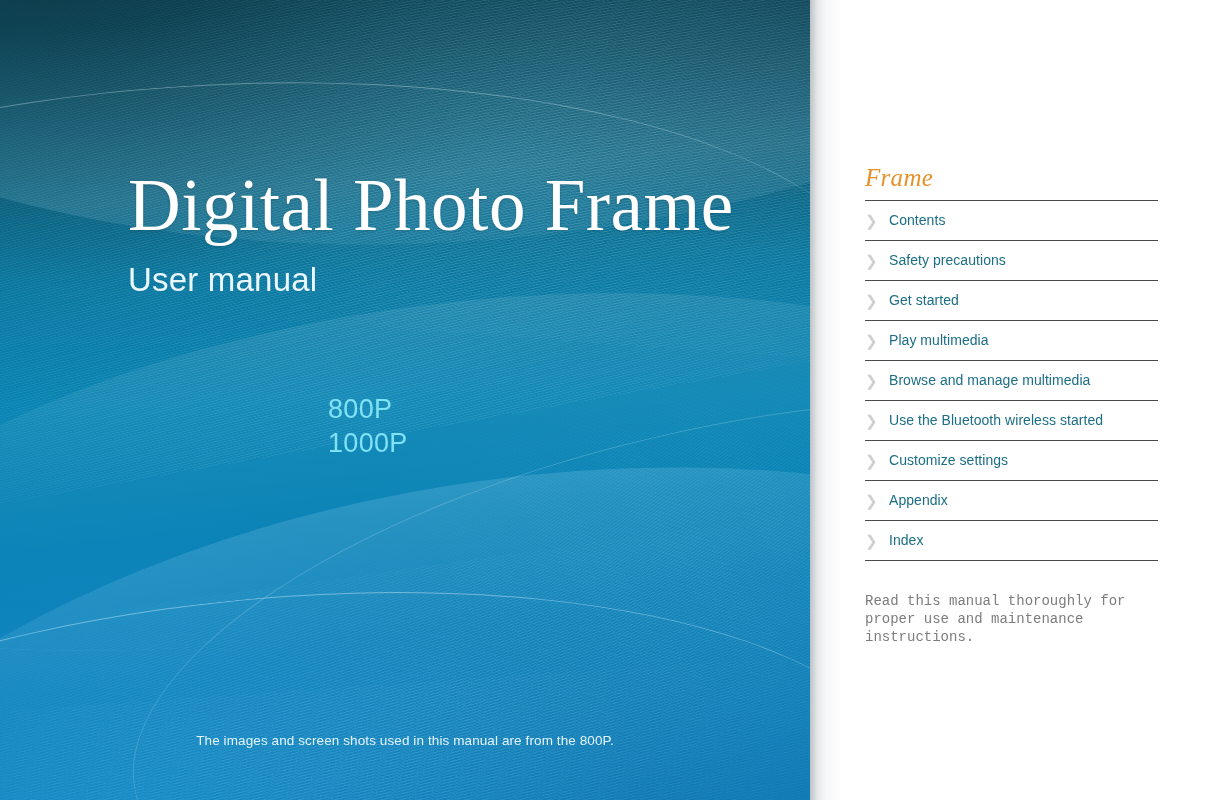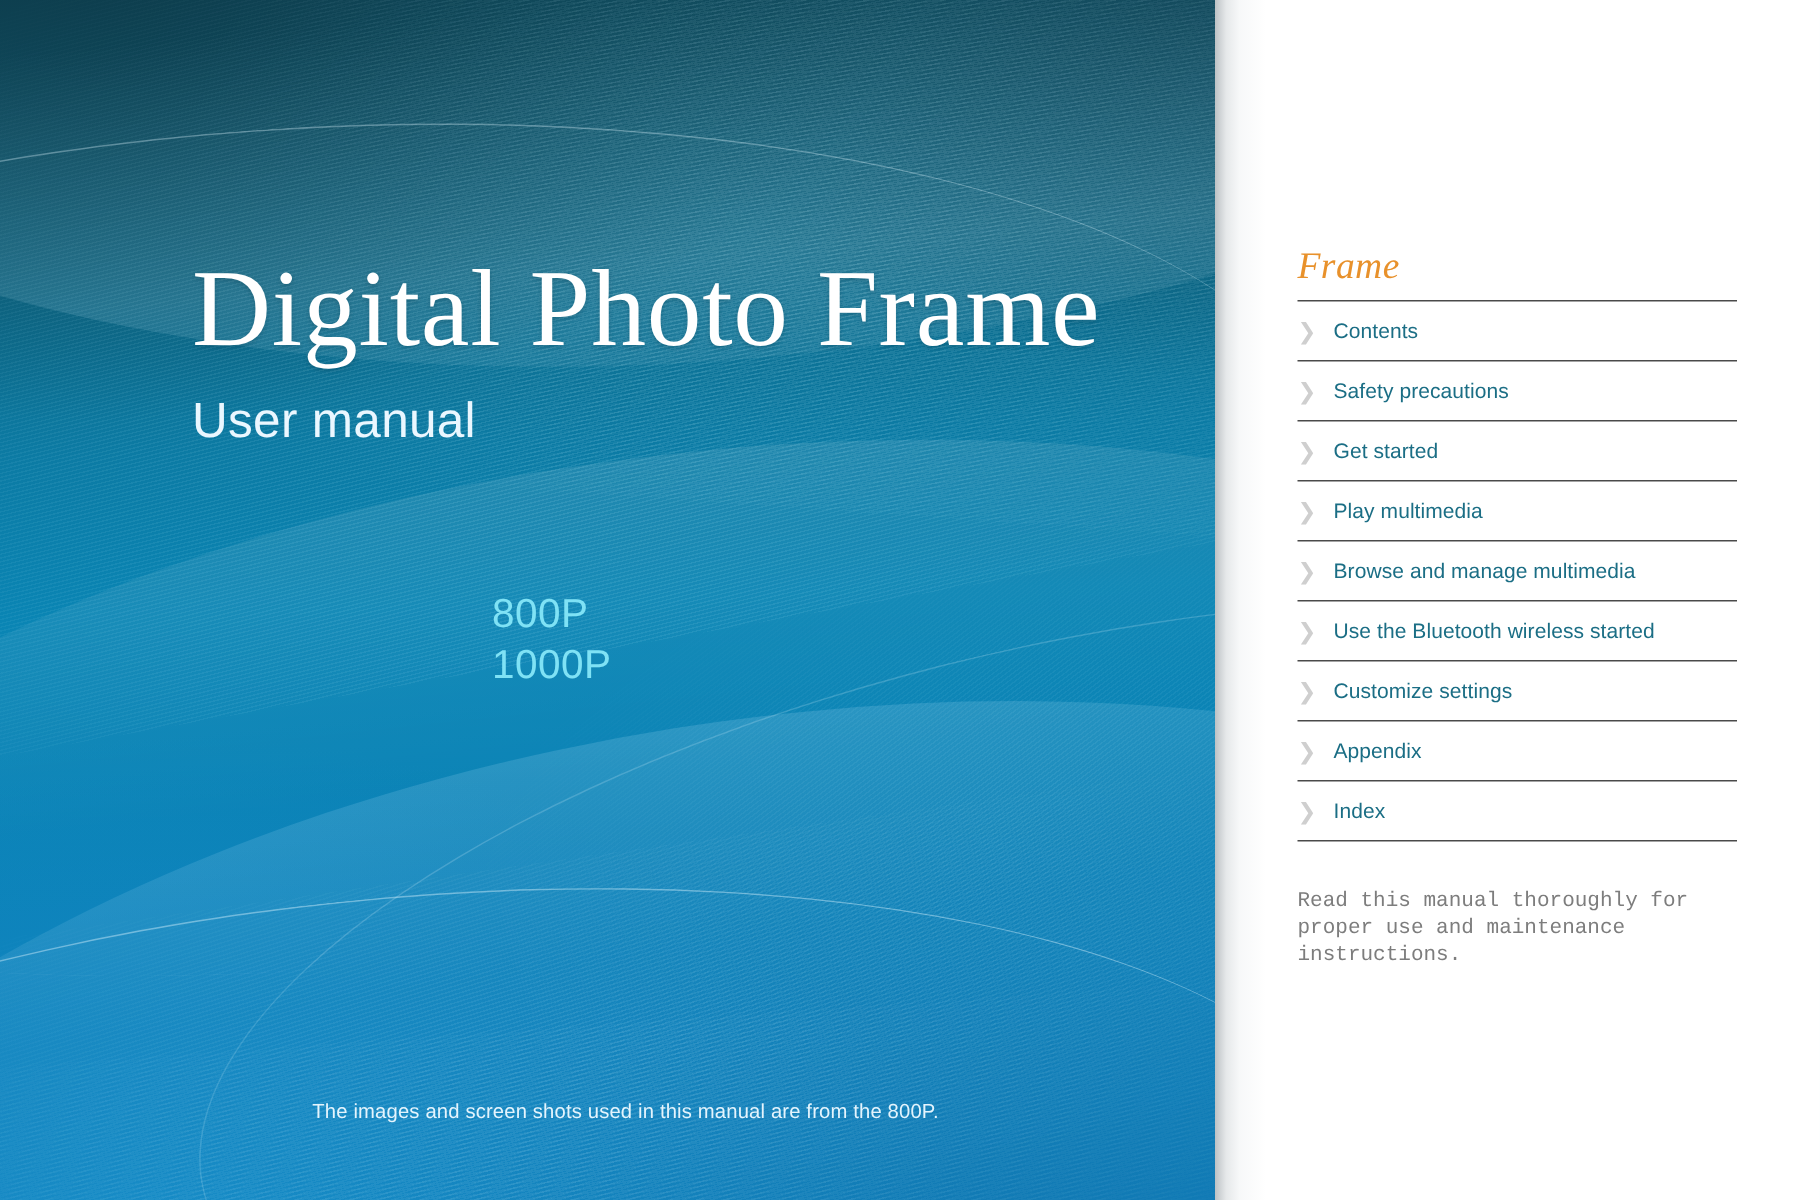--- a/index.html
+++ b/index.html
@@ -201,21 +201,21 @@
     text-align: left;
     font-family: "Liberation Sans", sans-serif;
     font-size: 27px;
     line-height: 34px;
     font-weight: 400;
     color: #7fe2f5;
     letter-spacing: 0.3px;
   }
   .cover-note {
     position: absolute;
-    left: 12px;
+    left: 0;
     top: 733px;
     width: 810px;
     text-align: center;
     font-family: "Liberation Sans", sans-serif;
     font-size: 13.5px;
     color: #e4f4fd;
     letter-spacing: 0.1px;
   }
 
   

